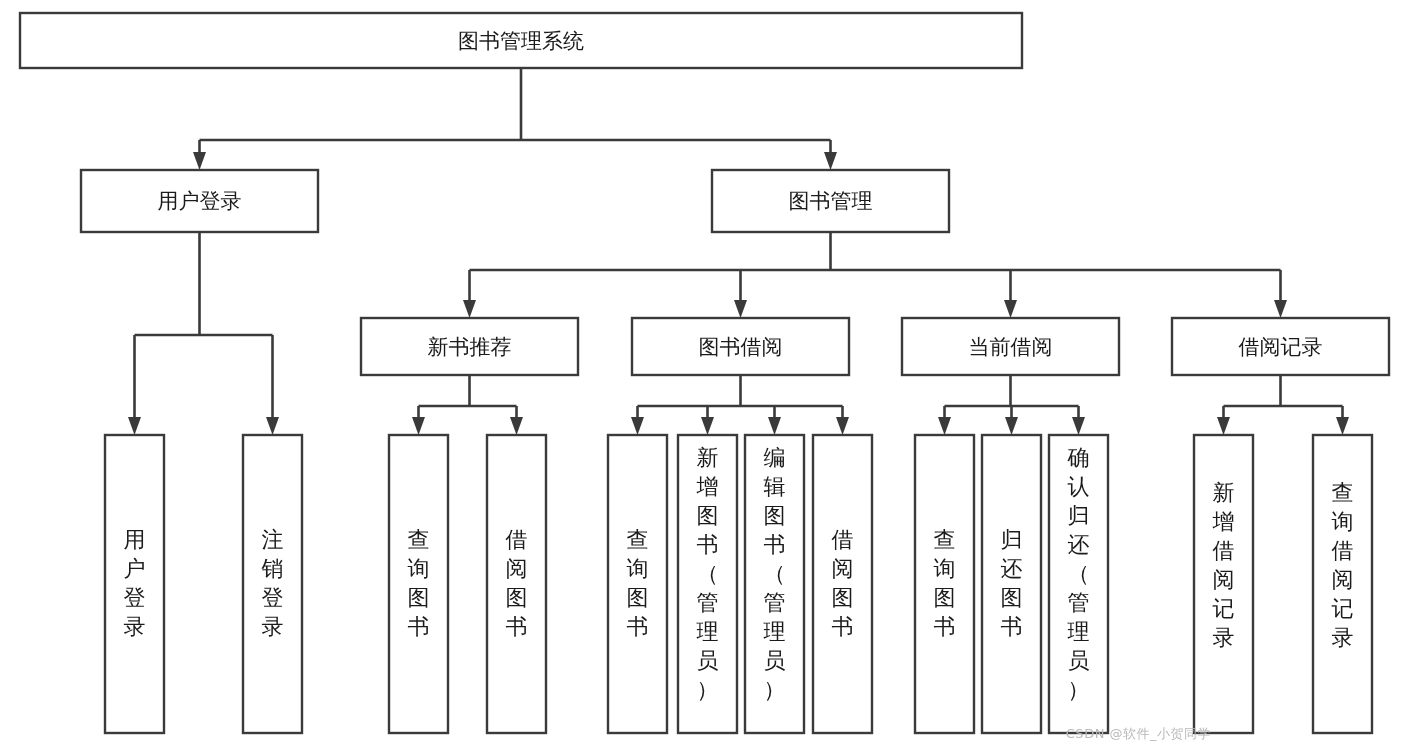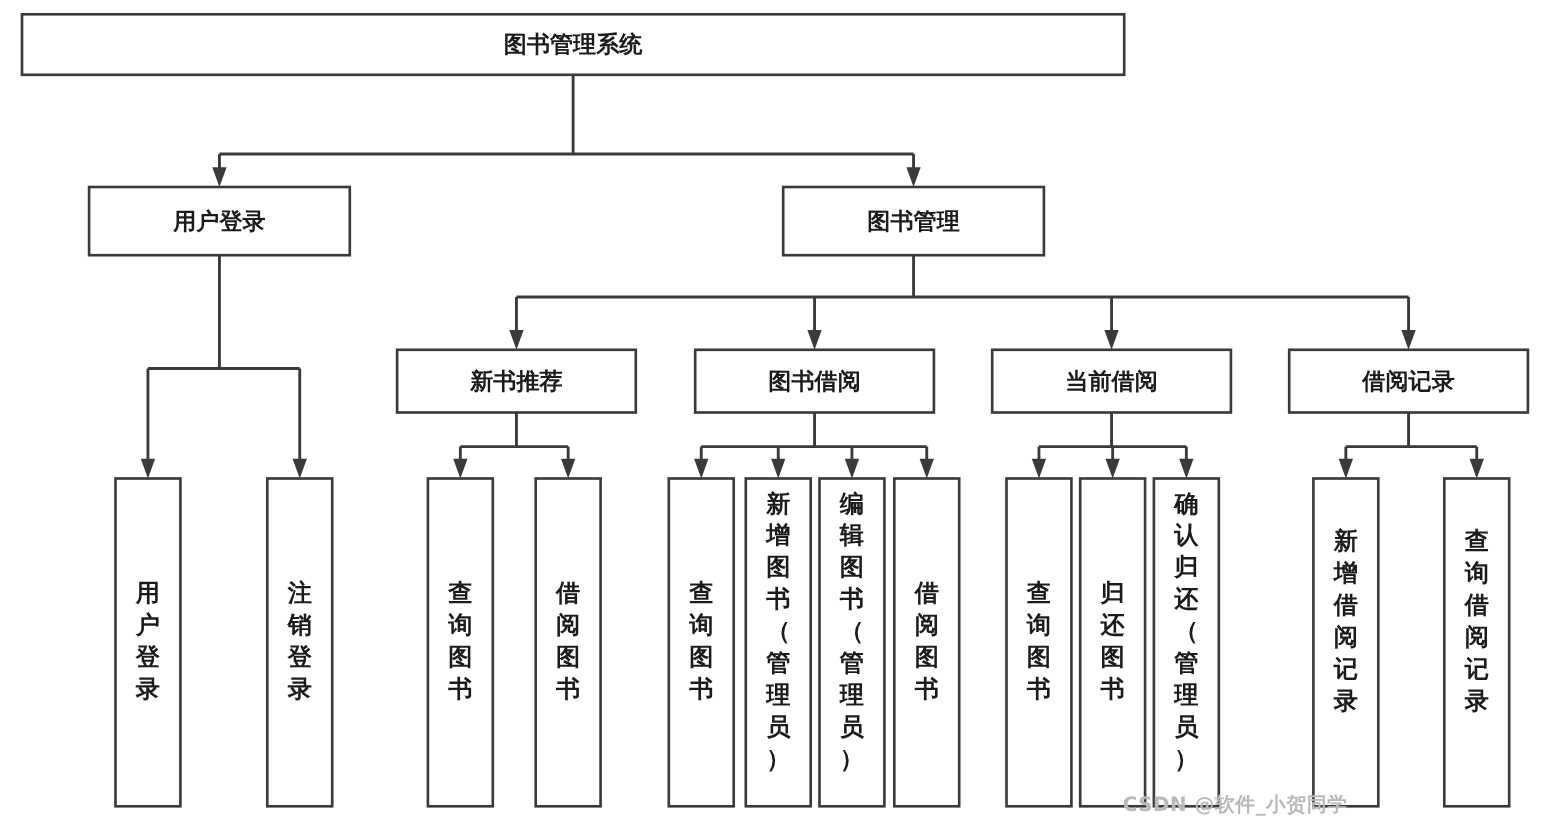--- a/index.html
+++ b/index.html
@@ -11,21 +11,20 @@
     width: 1405px;
     height: 747px;
     font-family: "DejaVu Sans", "Liberation Sans", sans-serif;
     overflow: hidden;
     position: relative;
   }
   #diagram-root {
     position: relative;
     width: 1226px;
     height: 747px;
-    font-weight: bold;
   }
   svg#tree-svg {
     position: absolute;
     left: 0;
     top: 0;
     width: 1405px;
     height: 747px;
   }
   .node-box {
     fill: #ffffff;
@@ -51,24 +50,24 @@
   }
   .node-label-v-char {
     font-family: "DejaVu Sans", "Liberation Sans", sans-serif;
     font-size: 22px;
     fill: #1b1b1b;
     text-anchor: middle;
     dominant-baseline: middle;
   }
   .watermark-text {
     position: absolute;
-    right: 1px;
+    right: 15px;
     bottom: 4px;
     font-family: "DejaVu Sans", "Liberation Sans", sans-serif;
-    font-size: 18px;
+    font-size: 13px;
     color: #b9b9b9;
     letter-spacing: 0.5px;
     white-space: nowrap;
     user-select: none;
   }
 </style>
 </head>
 <body>
 
 <div id="diagram-root">

